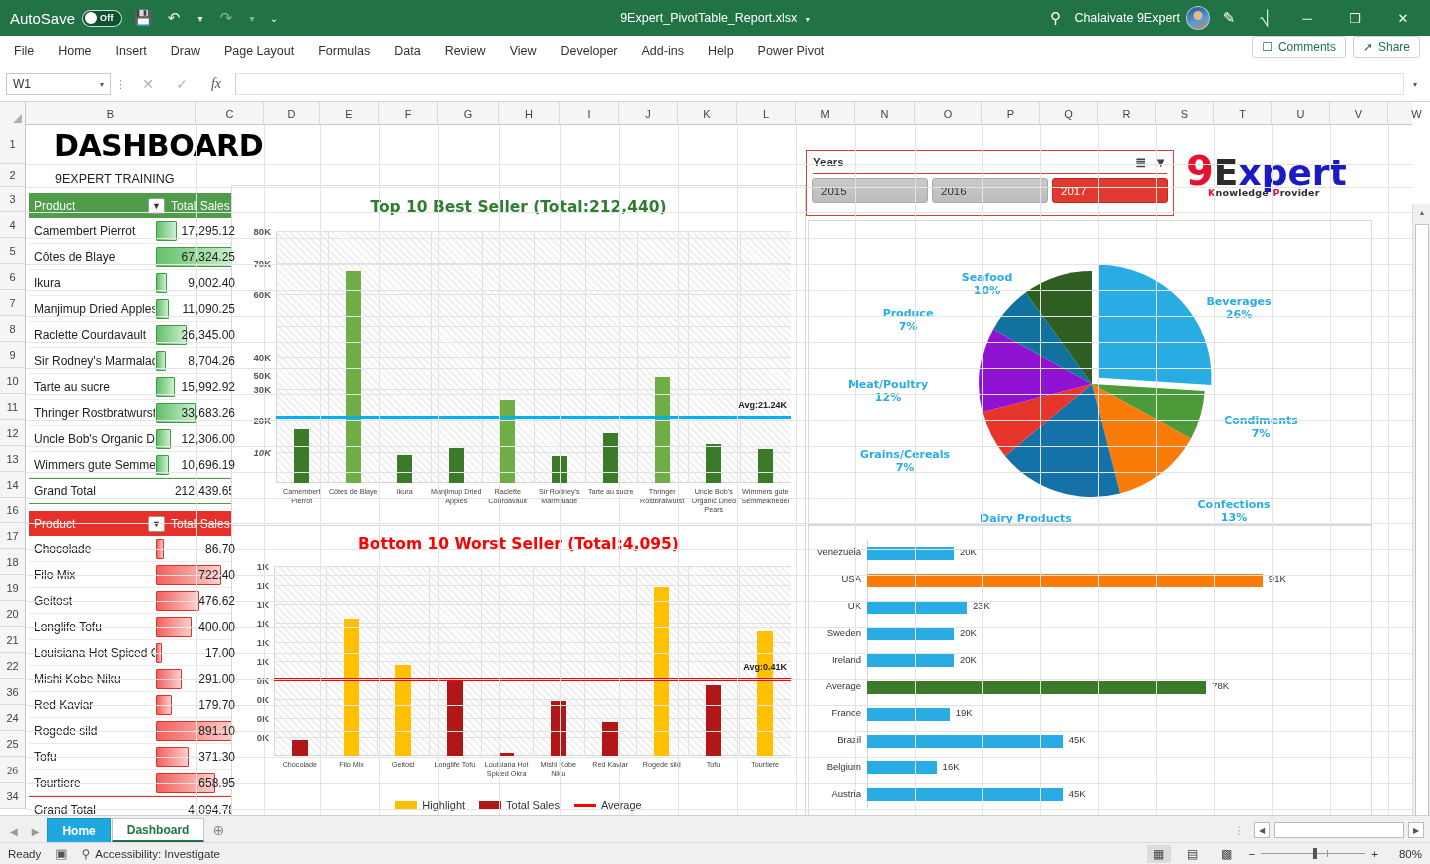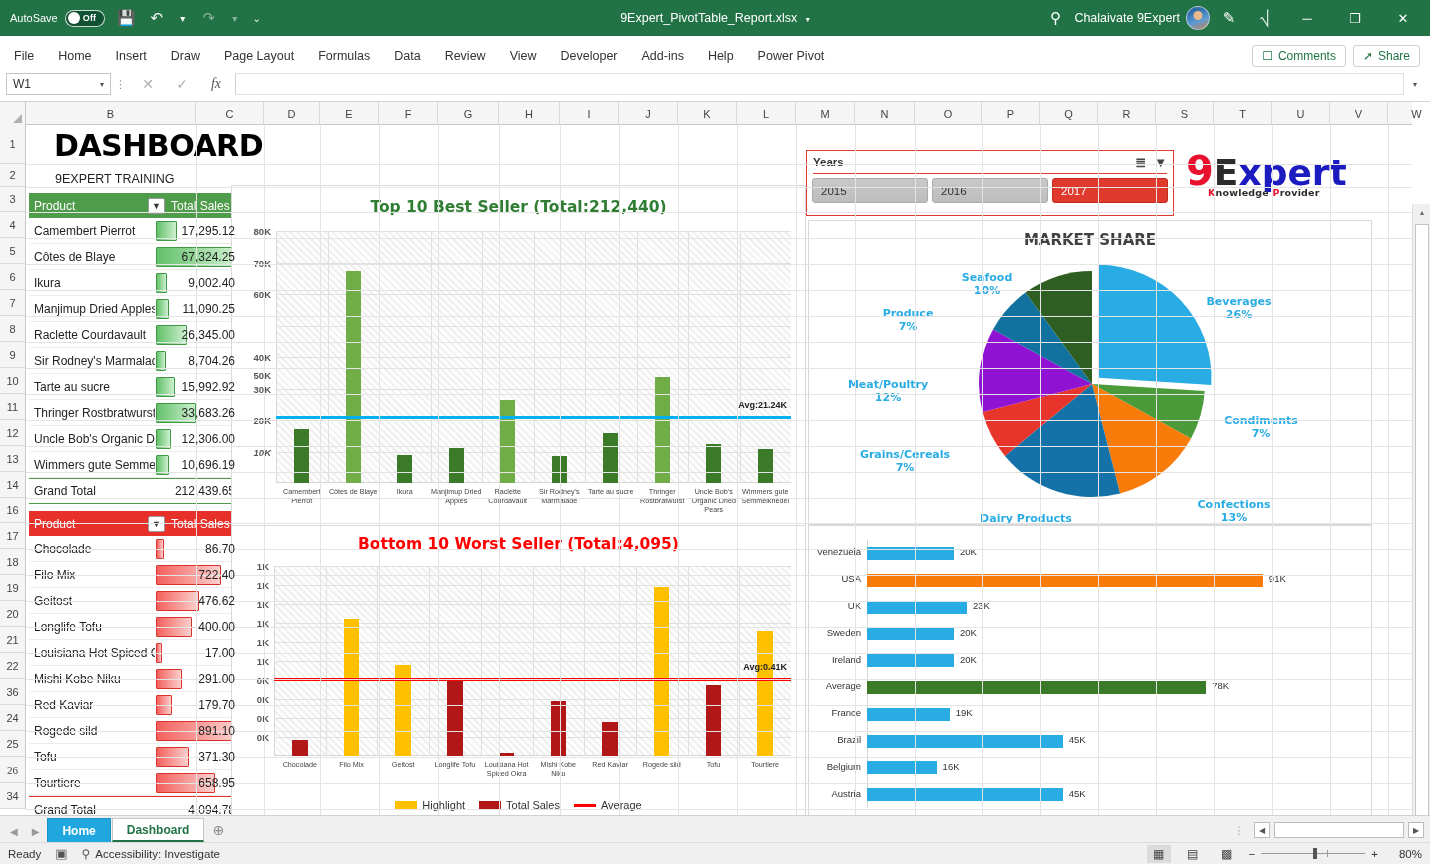--- a/index.html
+++ b/index.html
@@ -13,21 +13,21 @@
   #app { position: relative; width: 1430px; height: 864px; }
 
   
   .titlebar {
     position: absolute; top: 0; left: 0; width: 1430px; height: 36px;
     background: #217346; display: flex; align-items: center;
     color: #fff; font-size: 12.5px;
   }
   .qat { display: flex; align-items: center; gap: 2px; padding-left: 10px; }
   .autosave-wrap { display: flex; align-items: center; gap: 7px; margin-right: 6px; }
-  .autosave-label { font-size: 11px; color: #fff; }
+  .autosave-label { font-size: 15px; color: #fff; }
   .toggle {
     width: 40px; height: 17px; border-radius: 9px; background: #0f5132;
     border: 1px solid #ffffffcc; display: flex; align-items: center; padding: 0 2px;
     position: relative;
   }
   .toggle .knob { width: 12px; height: 12px; border-radius: 50%; background: #fff; }
   .toggle .state { font-size: 9px; font-weight: bold; margin-left: 3px; letter-spacing:.2px;}
   .qbtn {
     width: 28px; height: 26px; display: flex; align-items: center; justify-content: center;
     font-size: 15px; color: #fff; opacity: .95;
@@ -52,21 +52,21 @@
   .avatar::after {
     content:''; position:absolute; left:50%; top:4px; transform:translateX(-50%);
     width:9px; height:9px; border-radius:50%; background:#e8b98c;
   }
   .win-btn { width: 46px; height: 36px; display:flex; align-items:center; justify-content:center; font-size: 13px;}
 
   
   .ribbon {
     position: absolute; top: 36px; left: 0; width: 1430px; height: 41px;
     background: #fff; border-bottom: 1px solid #e1e1e1;
-    display: flex; align-items: center; font-size: 12.5px; color: #333;
+    display: flex; align-items: flex-start; font-size: 12.5px; color: #333;
   }
   .rtab { padding: 0 12px; height: 31px; line-height: 31px; white-space: nowrap; }
   .rtab:first-child { padding-left: 14px; }
   .ribbon-right { margin-left: auto; display: flex; align-items: center; gap: 7px; padding-right: 10px; }
   .rbtn {
     border: 1px solid #d0d0d0; border-radius: 3px; height: 22px; padding: 0 9px;
     display: flex; align-items: center; gap: 5px; font-size: 12px; color: #217346; background:#fff;
   }
 
   
@@ -711,21 +711,20 @@
         </div>
         <div style="display:flex;margin-top:-4px;margin-left:22px;">
           <span class="tag" style="color:#e8112d;">K</span>
             <span class="tag" style="color:#2b2b2b;">nowledge&nbsp;</span>
           <span class="tag" style="color:#e8112d;">P</span>
             <span class="tag" style="color:#2b2b2b;">rovider</span>
         </div>
       </div>
 
       <div class="panel" style="left:782px; top:95px; width:564px; height:305px;">
-        <div class="chart-title" style="margin-top:10px; font-size:15px; color:#404040;">MARKET SHARE</div>
         <div id="pie-wrap" style="position:absolute; left:0; top:0; width:564px; height:305px;">
             <svg width="564" height="305" style="position: absolute; left: 0px; top: 0px;">
               <path d="M 289.5607176467927 156.8390760466418 L 289.5607176467927 43.83907604664179 A 113 113 0 0 1 402.3377379591874 163.93440475345423 Z" fill="#29ace3"></path>
               <path d="M 283 163 L 395.7770203123947 170.09532870681244 A 113 113 0 0 1 382.0226548449566 217.43816517349384 Z" fill="#4b9b3b"></path>
               <path d="M 283 163 L 382.0226548449566 217.43816517349384 A 113 113 0 0 1 311.1019572496286 272.44989720753534 Z" fill="#f97b0a"></path>
               <path d="M 283 163 L 311.1019572496286 272.44989720753534 A 113 113 0 0 1 195.93200356633577 235.02891084160188 Z" fill="#1572a8"></path>
               <path d="M 283 163 L 195.93200356633577 235.02891084160188 A 113 113 0 0 1 173.55010279246466 191.10195724962855 Z" fill="#e8352b"></path>
               <path d="M 283 163 L 173.55010279246466 191.10195724962855 A 113 113 0 0 1 183.97734515504342 108.56183482650616 Z" fill="#9013d4"></path>
               <path d="M 283 163 L 183.97734515504342 108.56183482650616 A 113 113 0 0 1 216.58026649095052 71.58107963563096 Z" fill="#1172a0"></path>
               <path d="M 283 163 L 216.58026649095052 71.58107963563096 A 113 113 0 0 1 283 50 Z" fill="#2f5e22"></path>

